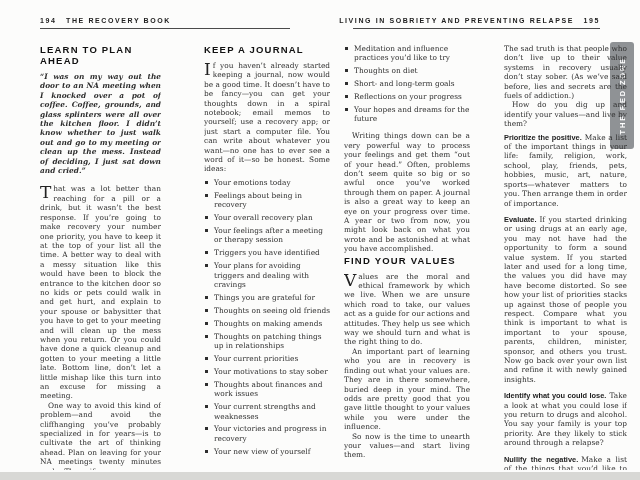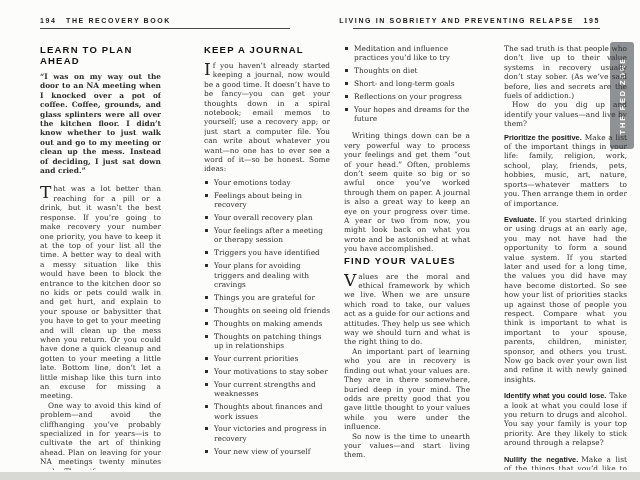--- a/index.html
+++ b/index.html
@@ -30,21 +30,21 @@
   .col2{left:167px;width:126px;margin-left:37px;}
   .col3{left:344px;width:126px;}
   .col4{left:504px;width:123px;}
 
   .section-heading{
     font-family:"Liberation Sans", sans-serif;
     font-size:9.5px;line-height:11px;font-weight:bold;letter-spacing:1.2px;
     color:#111;text-align:left;margin:0 0 6px 0;
   }
   .section-heading.mid{margin-top:1px;}
-  .pull-quote{font-weight:bold;margin:0 0 9px 0;}
+  .pull-quote{font-weight:bold;font-style:italic;margin:0 0 9px 0;}
   .para{margin:0;}
   .para.indent{text-indent:8px;}
   .dropcap{
     float:left;font-size:17px;line-height:15px;
     padding:1px 2px 0 0;color:#222;
   }
   .bullet-item{
     position:relative;padding-left:10px;margin:0 0 3.5px 0;
     text-align:left;
   }
@@ -107,22 +107,22 @@
       <div class="bullet-item"><span class="sq"></span><span>Your overall recovery plan</span></div>
       <div class="bullet-item"><span class="sq"></span><span>Your feelings after a meeting or therapy session</span></div>
       <div class="bullet-item"><span class="sq"></span><span>Triggers you have identified</span></div>
       <div class="bullet-item"><span class="sq"></span><span>Your plans for avoiding triggers and dealing with cravings</span></div>
       <div class="bullet-item"><span class="sq"></span><span>Things you are grateful for</span></div>
       <div class="bullet-item"><span class="sq"></span><span>Thoughts on seeing old friends</span></div>
       <div class="bullet-item"><span class="sq"></span><span>Thoughts on making amends</span></div>
       <div class="bullet-item"><span class="sq"></span><span>Thoughts on patching things up in relationships</span></div>
       <div class="bullet-item"><span class="sq"></span><span>Your current priorities</span></div>
       <div class="bullet-item"><span class="sq"></span><span>Your motivations to stay sober</span></div>
+      <div class="bullet-item"><span class="sq"></span><span>Thoughts about finances and work issues</span></div>
       <div class="bullet-item"><span class="sq"></span><span>Your current strengths and weaknesses</span></div>
-      <div class="bullet-item"><span class="sq"></span><span>Thoughts about finances and work issues</span></div>
       <div class="bullet-item"><span class="sq"></span><span>Your victories and progress in recovery</span></div>
       <div class="bullet-item"><span class="sq"></span><span>Your new view of yourself</span></div>
     </div>
 </div>
 
 <div class="col col3">
   <div>
       <div class="bullet-item"><span class="sq"></span><span>Meditation and influence practices you’d like to try</span></div>
       <div class="bullet-item"><span class="sq"></span><span>Thoughts on diet</span></div>
       <div class="bullet-item"><span class="sq"></span><span>Short- and long-term goals</span></div>

